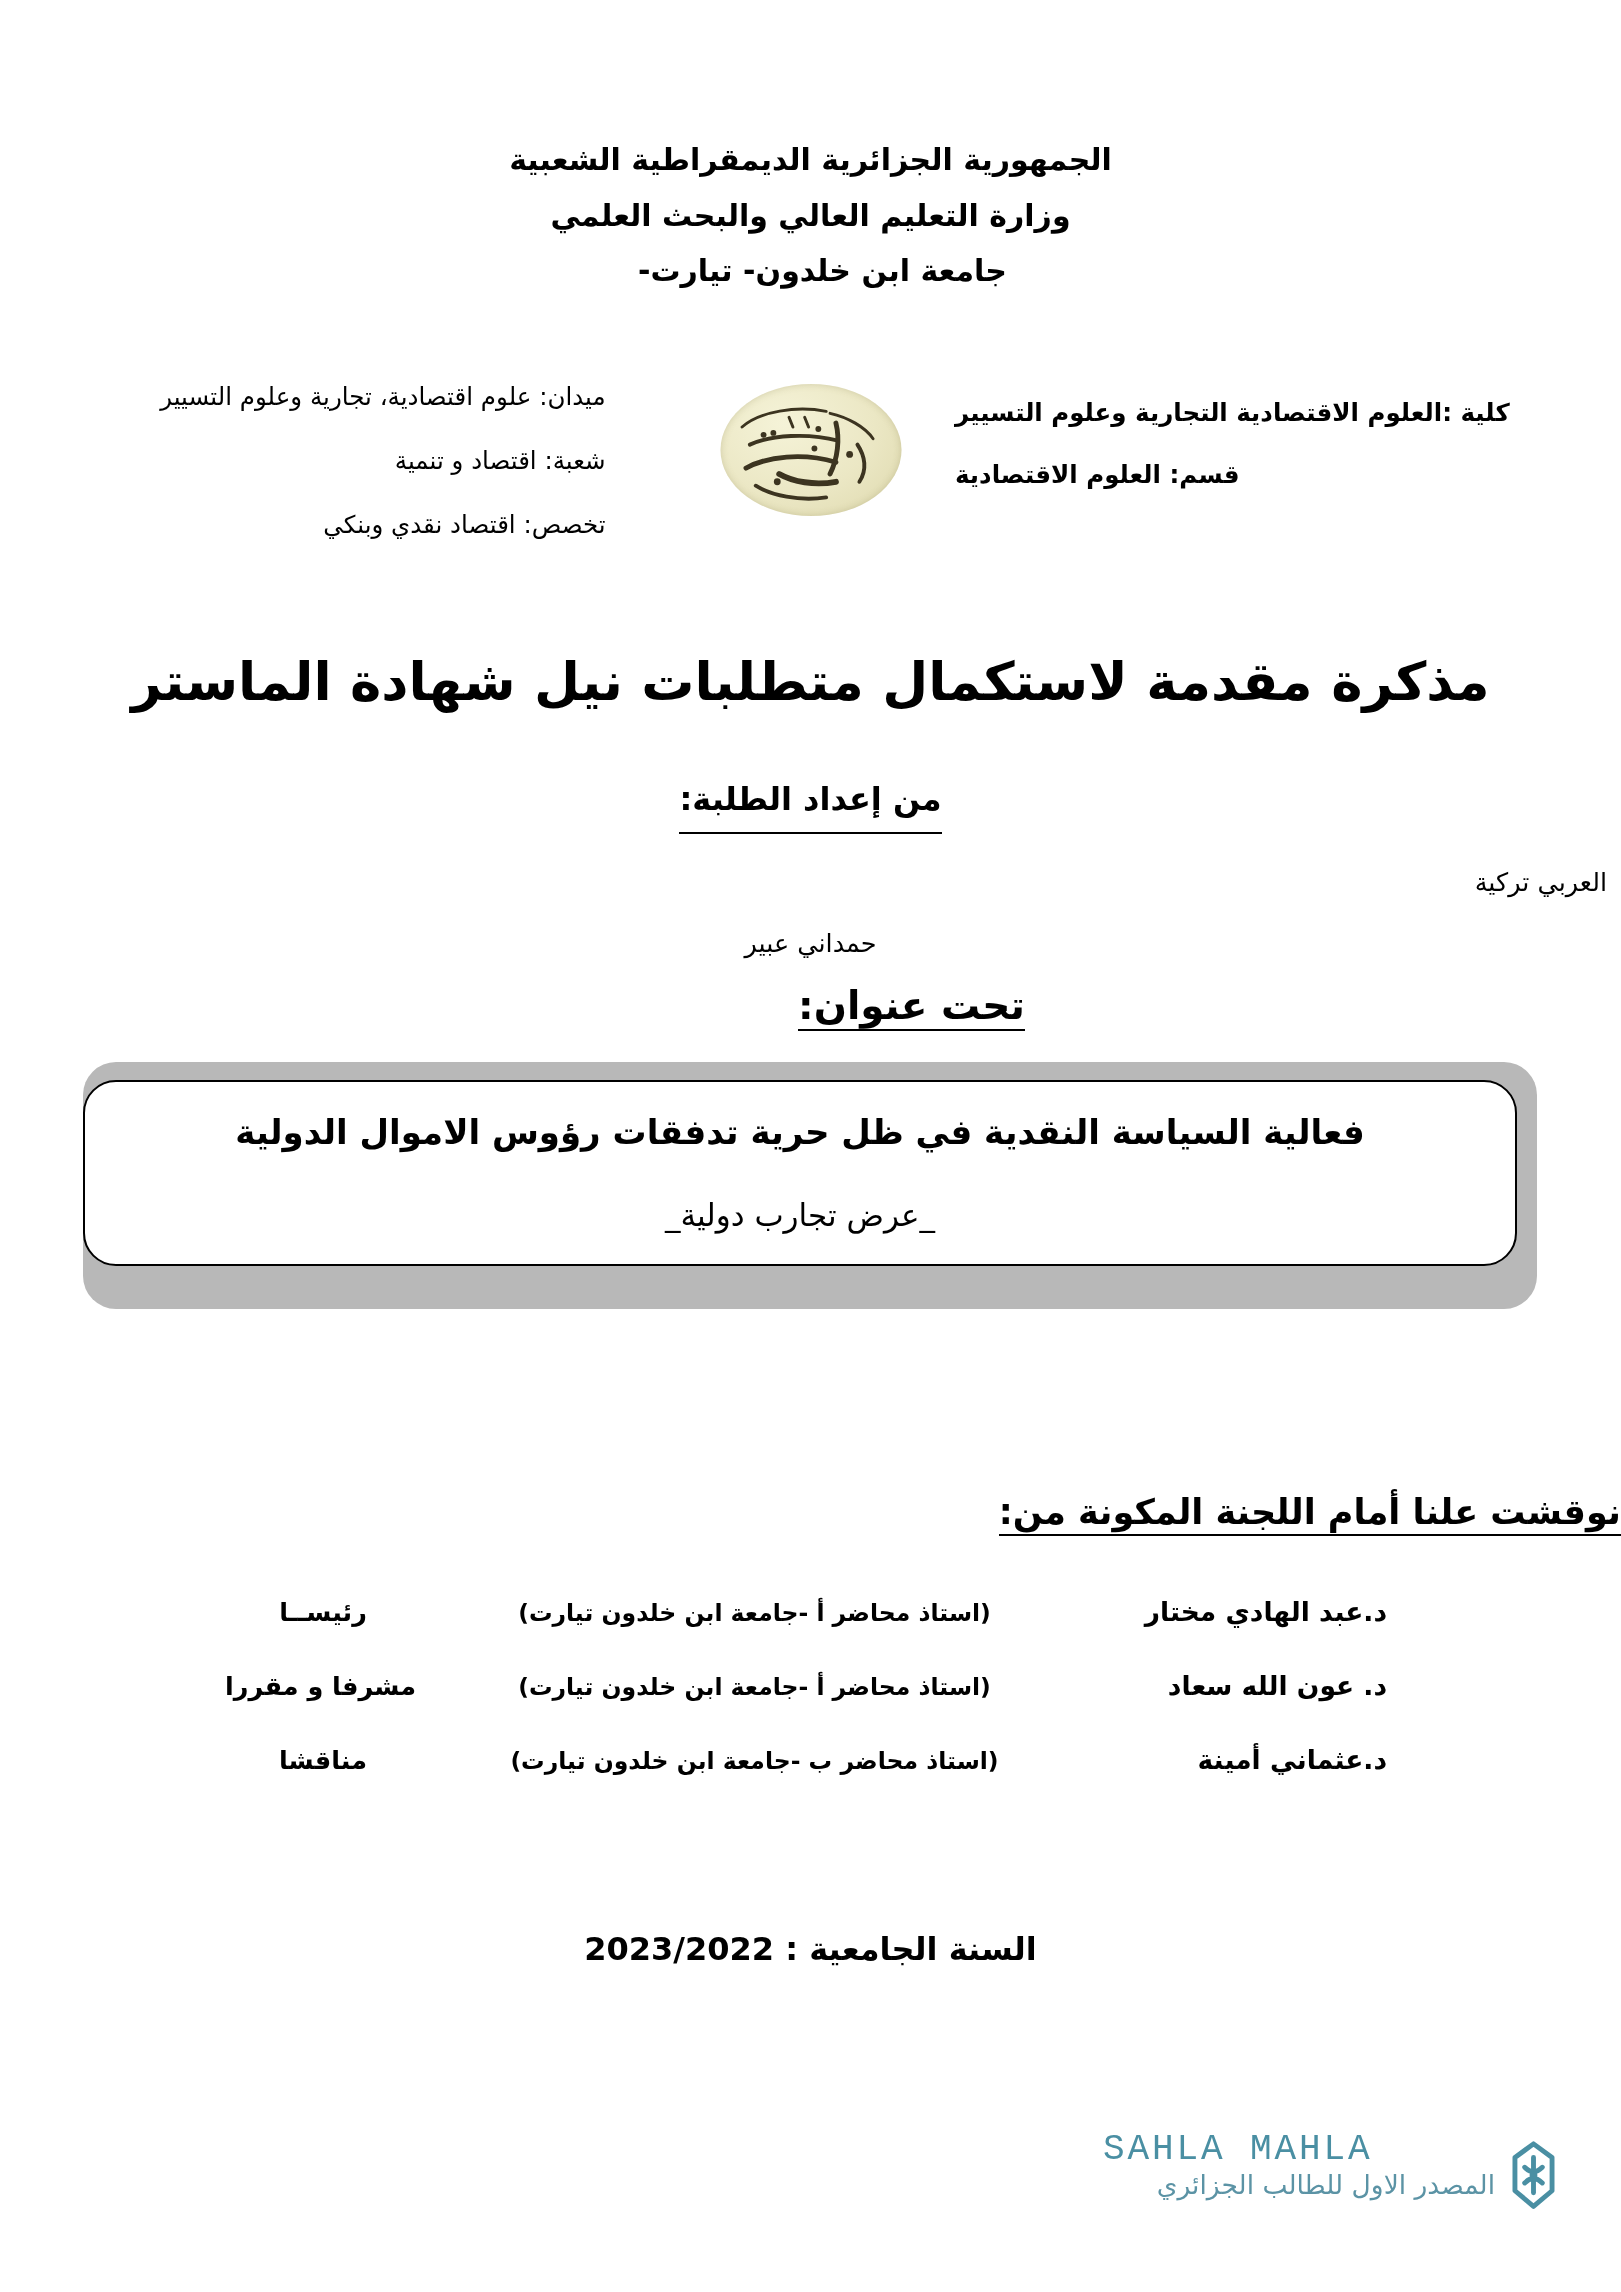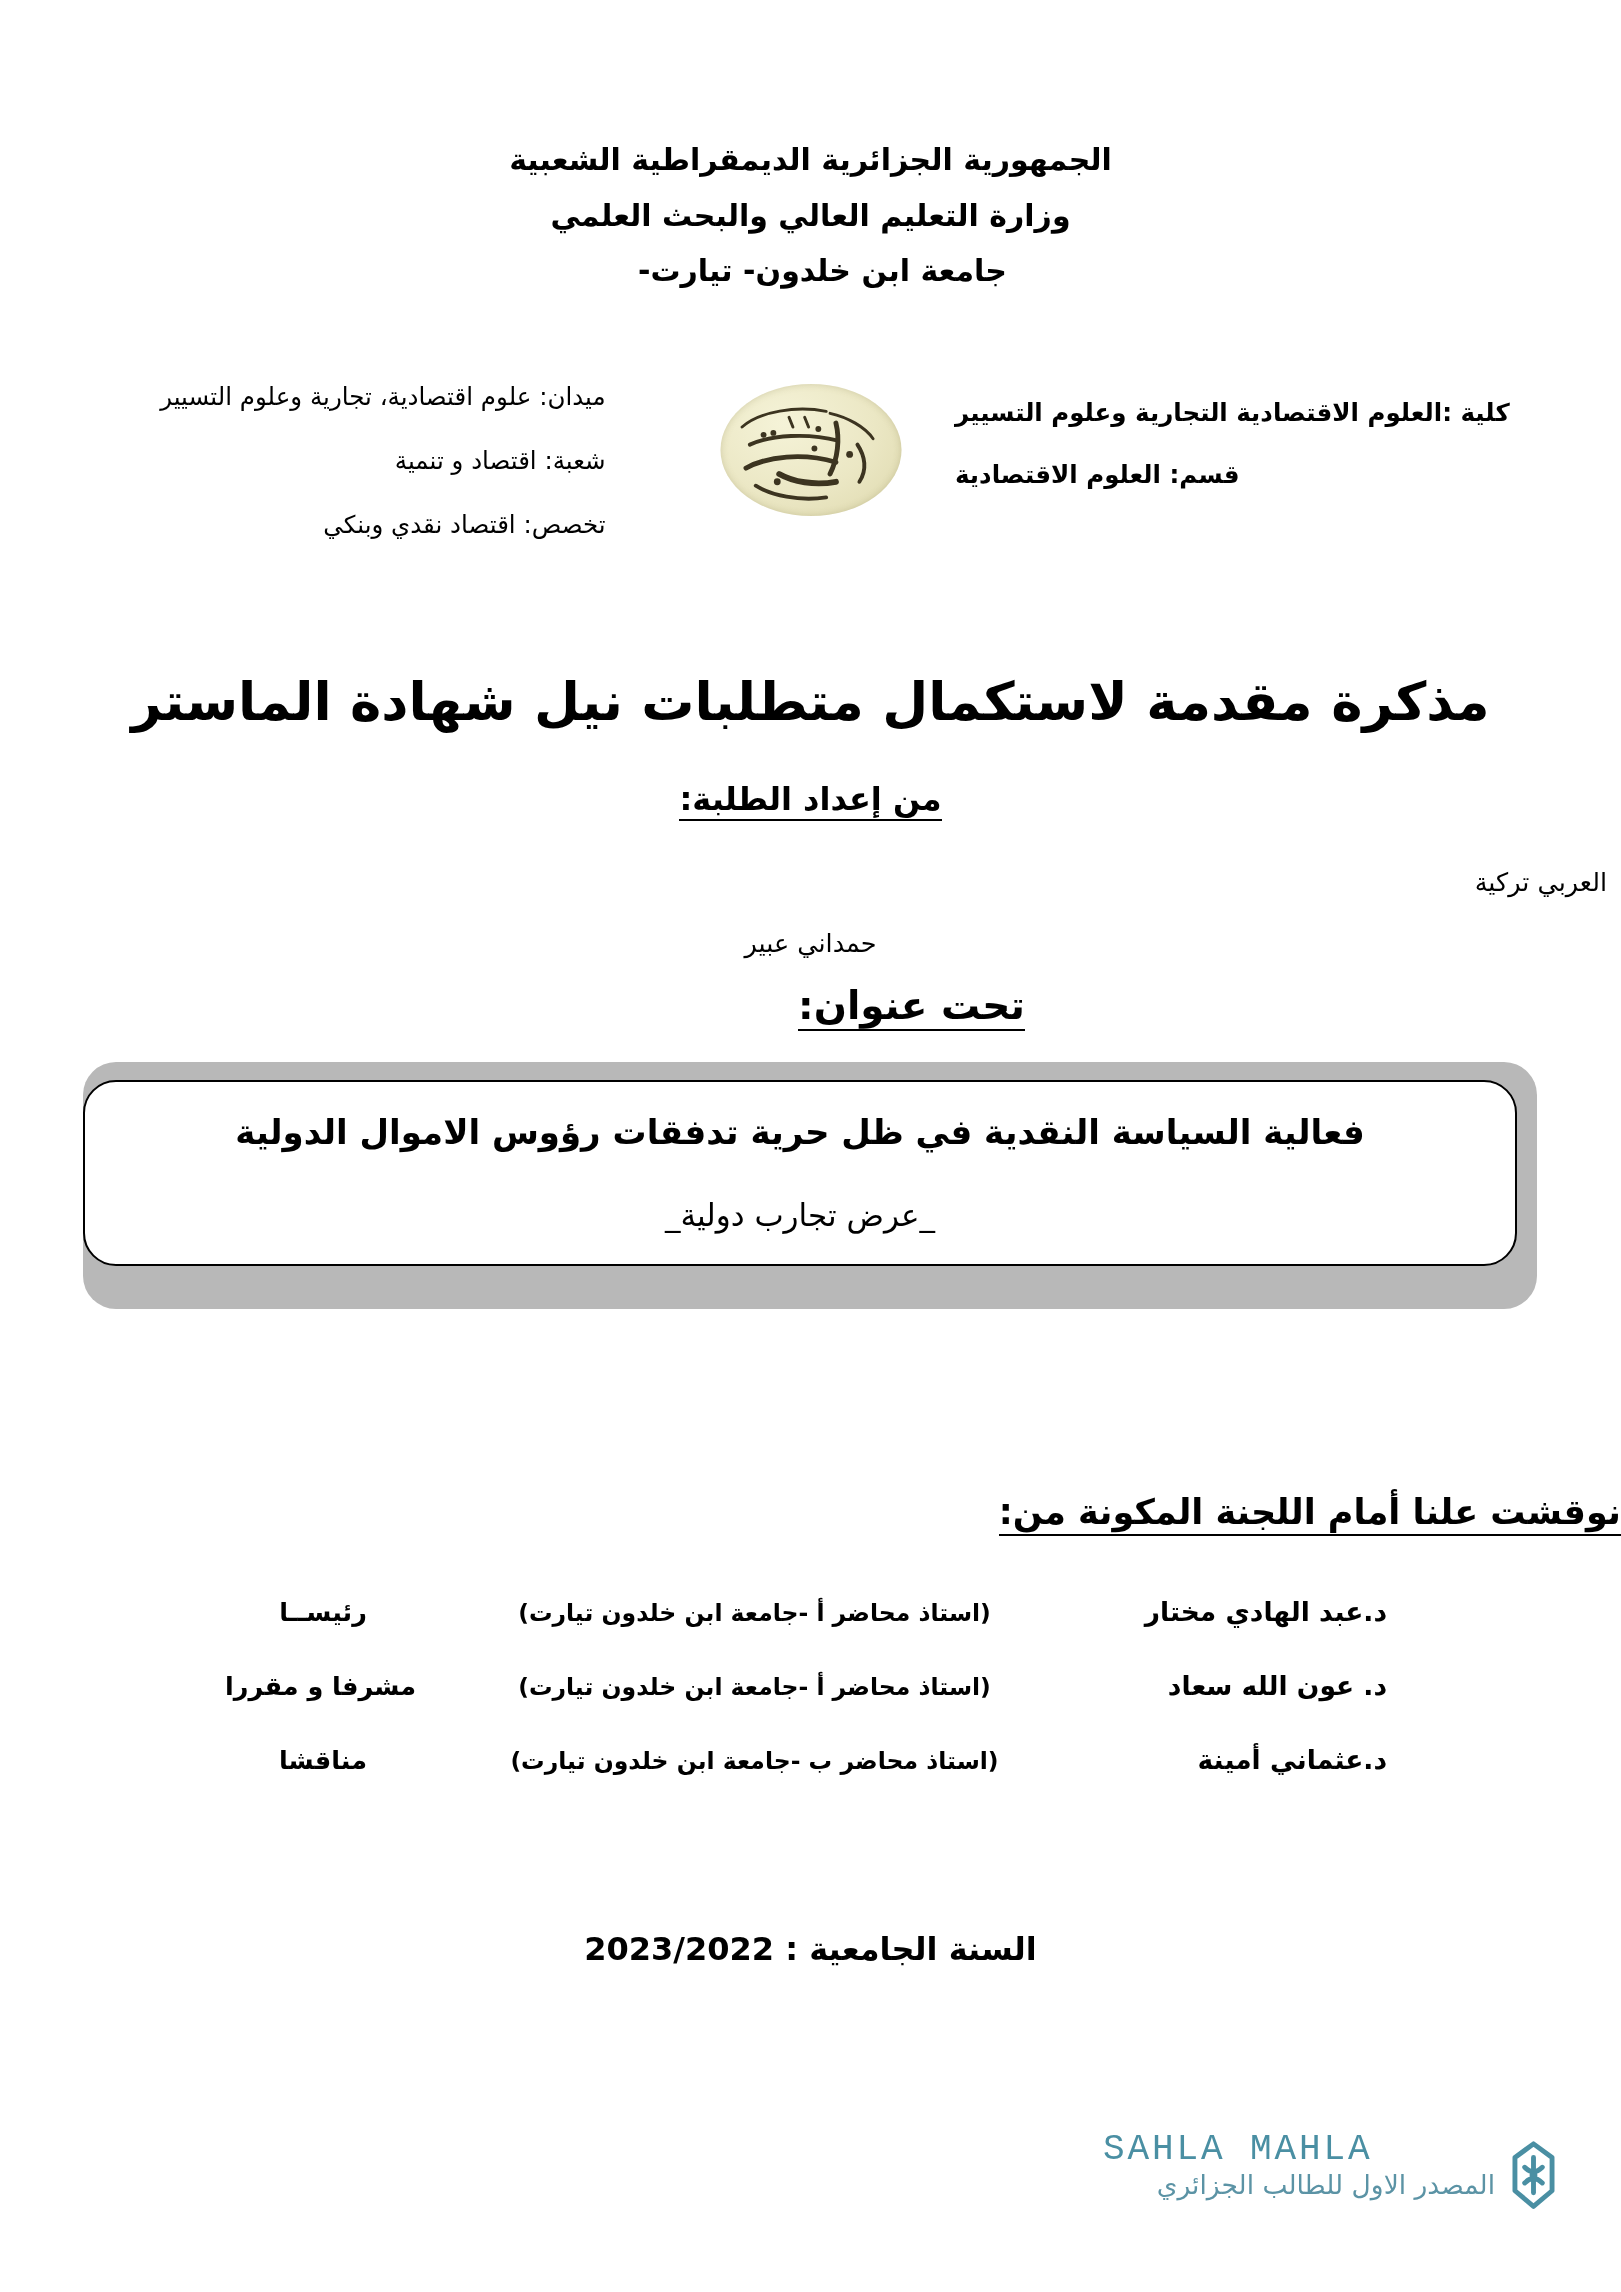--- a/index.html
+++ b/index.html
@@ -97,38 +97,37 @@
   .main-title {
     position: absolute;
     top: 655px;
     left: 0; right: 0;
     text-align: center;
     font-family: "DejaVu Sans", "Liberation Sans", sans-serif;
     font-weight: bold;
     font-size: 53px;
     color: #000;
     line-height: 1.0;
-    margin-top: 20px;
   }
 
   
   .prepared-by {
     position: absolute;
     top: 782px;
     left: 0; right: 0;
     text-align: center;
   }
   .prepared-label {
     display: inline-block;
     font-family: "DejaVu Sans", "Liberation Sans", sans-serif;
     font-weight: bold;
     font-size: 32px;
     color: #000;
     border-bottom: 2.9px solid #000;
-    padding-bottom: 2px;
+    padding-bottom: 15px;
     line-height: 1.1;
   }
   .student-name {
     font-family: "DejaVu Sans", "Liberation Sans", sans-serif;
     font-size: 25.5px;
     color: #000;
     text-align: center;
     line-height: 1.0;
   }
   .student-1 { position: absolute; top: 870px; left: 0; right: 14px; text-align: right; }

